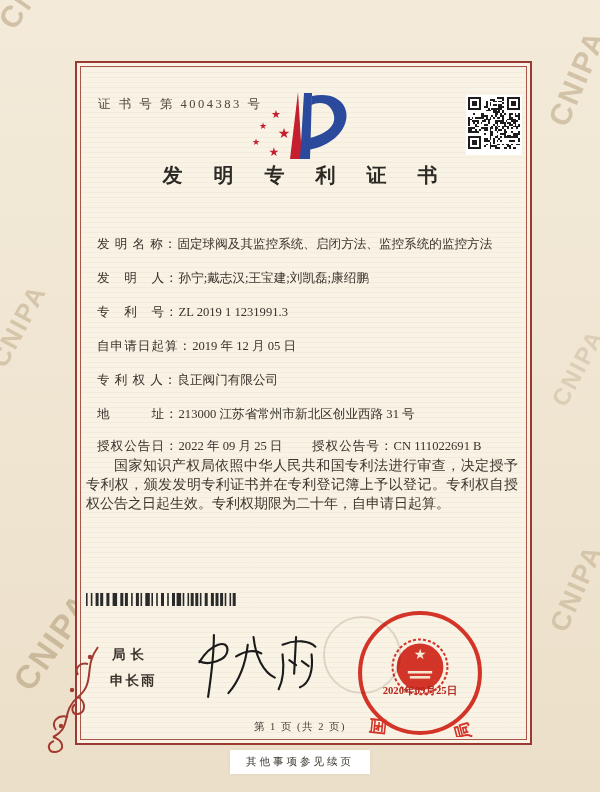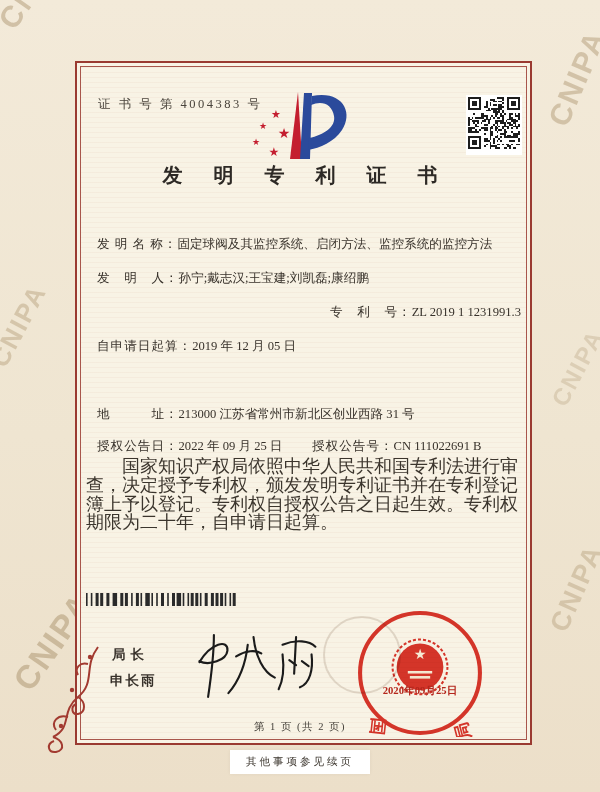--- a/index.html
+++ b/index.html
@@ -25,21 +25,21 @@
   .cert-no{position:absolute;left:98px;top:96px;font-size:12.5px;letter-spacing:2.5px;color:#4a443c;}
   .logo{position:absolute;left:246px;top:90px;}
   .qr{position:absolute;left:466px;top:95px;background:#fff;padding:2px;}
   .title{
     position:absolute;left:0;right:0;top:162px;text-align:center;
     font-size:20px;font-weight:bold;letter-spacing:13px;text-indent:13px;color:#2d2925;
   }
   .field-row{position:absolute;left:97px;width:424px;font-size:12.6px;color:#37312a;white-space:nowrap;}
   .field-row .lbl{letter-spacing:1px;}
   .grant-no{position:absolute;left:215px;top:0;}
-  .paragraphs{position:absolute;left:86px;width:432px;top:457px;font-size:18px;line-height:18.8px;text-align:justify;color:#3b352d;}
+  .paragraphs{position:absolute;left:86px;width:432px;top:457px;font-size:14px;line-height:18.8px;text-align:justify;color:#3b352d;}
   .paragraphs p{margin:0;text-indent:2em;}
   .barcode-wrap{position:absolute;left:86px;top:592px;}
   .director-title{position:absolute;left:112px;top:646px;font-size:13.5px;font-weight:bold;letter-spacing:5px;color:#37312a;}
   .director-name{position:absolute;left:110px;top:672px;font-size:13.5px;font-weight:bold;letter-spacing:2px;color:#37312a;}
   .signature{position:absolute;left:182px;top:628px;}
   .seal{position:absolute;left:356px;top:609px;opacity:.93;mix-blend-mode:multiply;}
   .ghost-circle{position:absolute;left:323px;top:616px;width:74px;height:74px;border-radius:50%;
     border:2px solid rgba(158,138,115,.28);}
   .page-info{position:absolute;left:0;right:0;top:720px;text-align:center;font-size:10.5px;letter-spacing:1.5px;color:#45403a;}
   .footer-note{
@@ -364,25 +364,28 @@
   </div>
 
   <div class="title">发 明 专 利 证 书</div>
 
   <div class="field-row" style="top:236px;">
     <span class="lbl">发 明 名 称：</span><span>固定球阀及其监控系统、启闭方法、监控系统的监控方法</span>
   </div>
   <div class="field-row" style="top:270px;">
     <span class="lbl">发　明　人：</span><span>孙宁;戴志汉;王宝建;刘凯磊;康绍鹏</span>
   </div>
-  <div class="field-row" style="top:304px;text-align:right;">
+  <div class="field-row" style="top:304px;">
     <span class="lbl">专　利　号：</span><span>ZL 2019 1 1231991.3</span>
   </div>
   <div class="field-row" style="top:338px;">
     <span class="lbl">自申请日起算：</span><span>2019 年 12 月 05 日</span>
+  </div>
+  <div class="field-row" style="top:372px;">
+    <span class="lbl">专 利 权 人：</span><span>良正阀门有限公司</span>
   </div>
   <div class="field-row" style="top:406px;">
     <span class="lbl">地　　　址：</span><span>213000 江苏省常州市新北区创业西路 31 号</span>
   </div>
   <div class="field-row" style="top:438px;">
     <span class="lbl">授权公告日：</span><span>2022 年 09 月 25 日</span>
     <span class="grant-no">
       <span class="lbl">授权公告号：</span><span>CN 111022691 B</span>
     </span>
   </div>

